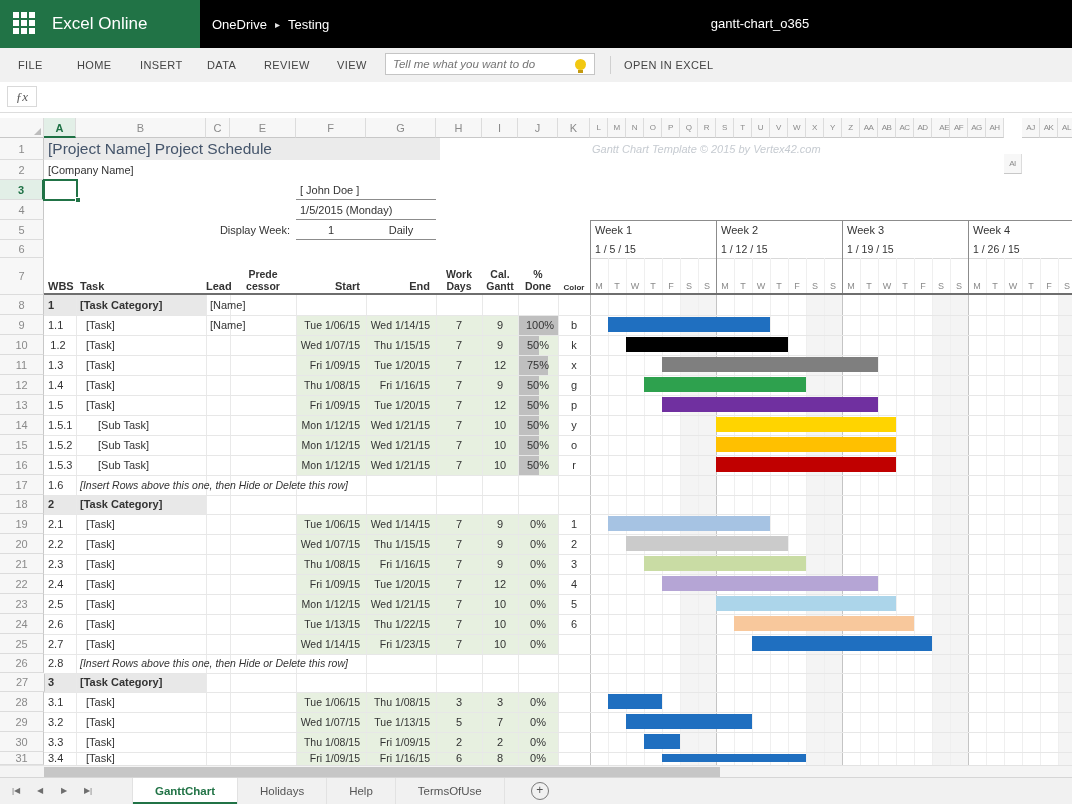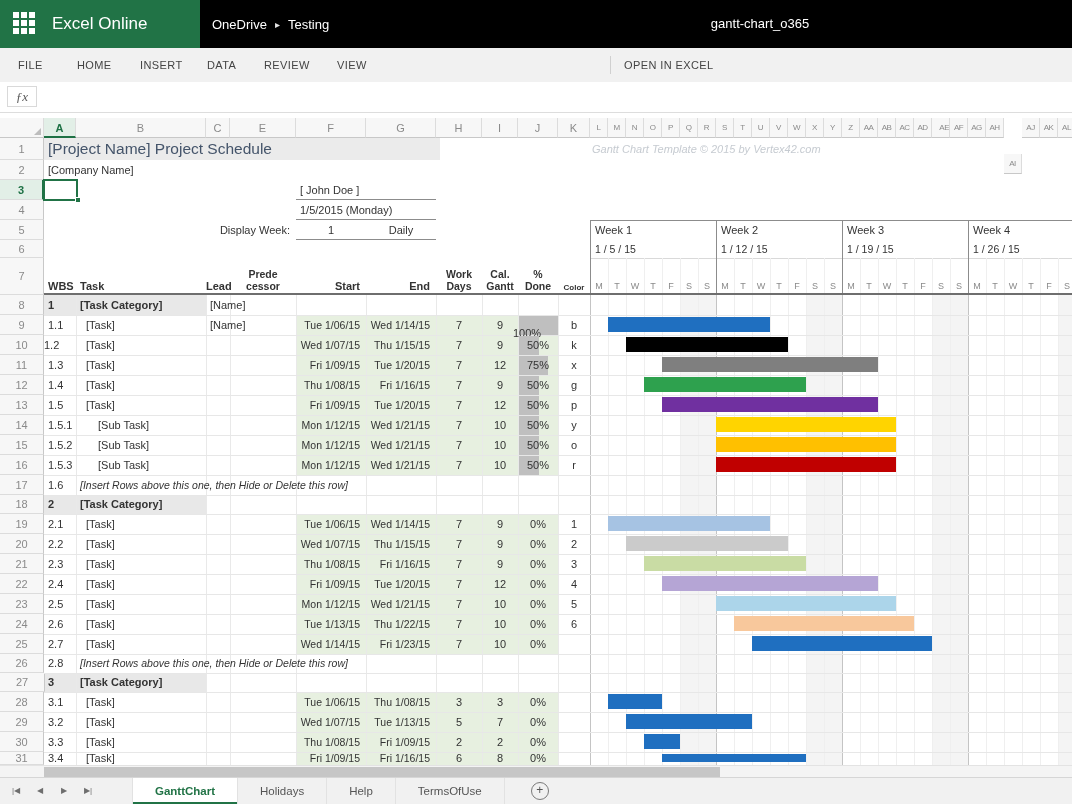--- a/index.html
+++ b/index.html
@@ -102,20 +102,24 @@
   <div class="doc-title">gantt-chart_o365</div>
 </div>
 
 <div class="ribbon">
   <span class="rtab" style="left:18px">FILE</span>
   <span class="rtab" style="left:77px">HOME</span>
   <span class="rtab" style="left:140px">INSERT</span>
   <span class="rtab" style="left:207px">DATA</span>
   <span class="rtab" style="left:264px">REVIEW</span>
   <span class="rtab" style="left:337px">VIEW</span>
+  <div class="tellme">
+    <input placeholder="Tell me what you want to do" style="">
+    <span class="bulb"></span>
+  </div>
   <div class="rdiv"></div>
   <span class="openx">OPEN IN EXCEL</span>
 </div>
 
 <div class="fbar">
   <div class="fxbox">ƒx</div>
   <div class="finput"></div>
 </div>
 
 <div id="sheet">
@@ -325,25 +329,25 @@
     <div class="c" style="left: 210px; top: 177px; width: 80px; height: 20px; line-height: 20px;">[Name]</div>
     <div class="filld" style="left: 296px; top: 197px; width: 262px; height: 20px;"></div>
     <div class="c" style="left: 48px; top: 197px; width: 44px; height: 20px; line-height: 20px;">1.1</div>
     <div class="c" style="left: 86px; top: 197px; width: 120px; height: 20px; line-height: 20px;">[Task]</div>
     <div class="c" style="left: 210px; top: 197px; width: 80px; height: 20px; line-height: 20px;">[Name]</div>
     <div class="c dt right" style="left: 298px; top: 197px; width: 62px; height: 20px; line-height: 20px;">Tue 1/06/15</div>
     <div class="c dt right" style="left: 368px; top: 197px; width: 62px; height: 20px; line-height: 20px;">Wed 1/14/15</div>
     <div class="c center" style="left: 436px; top: 197px; width: 46px; height: 20px; line-height: 20px;">7</div>
     <div class="c center" style="left: 482px; top: 197px; width: 36px; height: 20px; line-height: 20px;">9</div>
     <div class="databar" style="left: 519px; top: 198px; width: 39px; height: 19px;"></div>
-    <div class="c center" style="left: 507px; top: 197px; width: 40px; height: 20px; line-height: 20px; margin-top: 8px;">100%</div>
+    <div class="c center" style="left: 520px; top: 197px; width: 40px; height: 20px; line-height: 20px;">100%</div>
     <div class="c center" style="left: 558px; top: 197px; width: 32px; height: 20px; line-height: 20px;">b</div>
     <div class="bar" style="left: 608px; top: 199px; width: 162px; height: 15px; background: rgb(31, 111, 192);"></div>
     <div class="filld" style="left: 296px; top: 217px; width: 262px; height: 20px;"></div>
-    <div class="c" style="left: 44px; top: 217px; width: 44px; height: 20px; line-height: 20px;">1.2</div>
+    <div class="c" style="left: 36px; top: 217px; width: 44px; height: 20px; line-height: 20px; text-align: center;">1.2</div>
     <div class="c" style="left: 86px; top: 217px; width: 120px; height: 20px; line-height: 20px;">[Task]</div>
     <div class="c dt right" style="left: 298px; top: 217px; width: 62px; height: 20px; line-height: 20px;">Wed 1/07/15</div>
     <div class="c dt right" style="left: 368px; top: 217px; width: 62px; height: 20px; line-height: 20px;">Thu 1/15/15</div>
     <div class="c center" style="left: 436px; top: 217px; width: 46px; height: 20px; line-height: 20px;">7</div>
     <div class="c center" style="left: 482px; top: 217px; width: 36px; height: 20px; line-height: 20px;">9</div>
     <div class="databar" style="left: 519px; top: 218px; width: 20px; height: 19px;"></div>
     <div class="c center" style="left: 518px; top: 217px; width: 40px; height: 20px; line-height: 20px;">50%</div>
     <div class="c center" style="left: 558px; top: 217px; width: 32px; height: 20px; line-height: 20px;">k</div>
     <div class="bar" style="left: 626px; top: 219px; width: 162px; height: 15px; background: rgb(0, 0, 0);"></div>
     <div class="filld" style="left: 296px; top: 237px; width: 262px; height: 20px;"></div>

